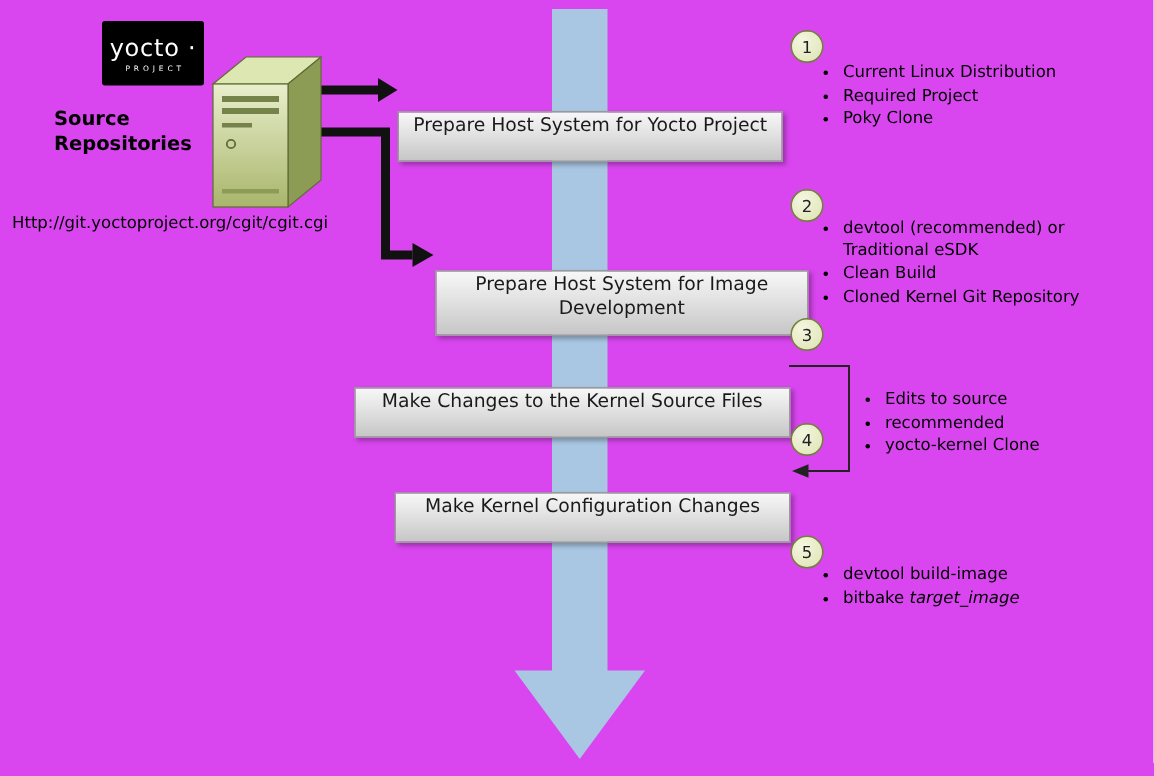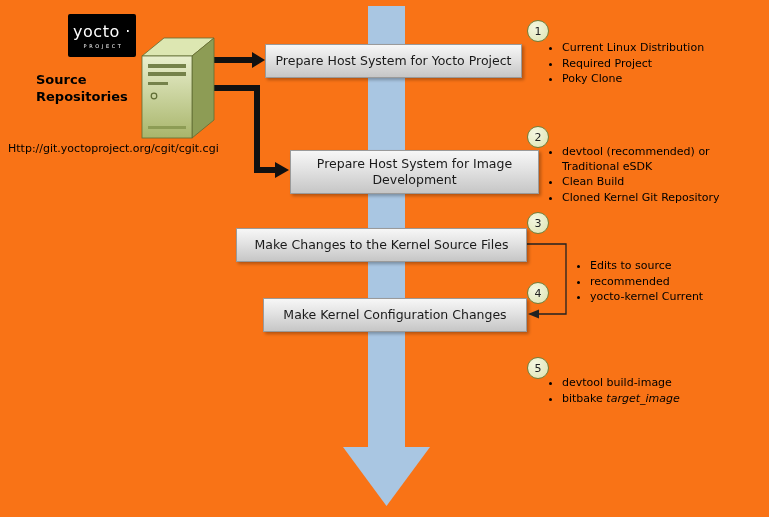--- a/index.html
+++ b/index.html
@@ -1,17 +1,17 @@
 <!DOCTYPE html>
 <html><head>
 <meta charset="utf-8">
 <style>
   html,body{margin:0;padding:0;background:#ffffff;}
   .canvas{
-    position:relative;width:769px;height:517px;background:#f97316;overflow:hidden;
+    position:relative;width:769px;height:517px;background:#d946ef;overflow:hidden;
     font-family:"DejaVu Sans","Liberation Sans",sans-serif;color:#111;
   }
   .layer{position:absolute;left:0;top:0;z-index:1;pointer-events:none;}
 
   
   .logo{
     position:absolute;left:68px;top:14px;width:68px;height:43px;background:#000;
     z-index:3;display:flex;flex-direction:column;align-items:center;justify-content:center;
     border-radius:2px;
   }
@@ -23,26 +23,27 @@
 
   .src-title{
     position:absolute;left:36px;top:71px;width:104px;z-index:3;
     font-size:13px;font-weight:bold;line-height:17px;color:#000;
   }
   .src-url{position:absolute;left:8px;top:142px;z-index:3;font-size:11px;color:#000;}
 
   
   .stepbox{
     position:absolute;z-index:2;
-    display:flex;align-items:center;justify-content:center;text-align:center;
+    display:flex;justify-content:center;text-align:center;
     font-size:12.5px;color:#1a1a1a;line-height:16px;
     background:linear-gradient(to bottom,#f7f7f7 0%,#e2e2e2 45%,#c6c6c6 100%);
     border:1px solid #9a9a9a;
     box-shadow:2px 2px 3px rgba(0,0,0,0.28);
     white-space:nowrap;
+    margin-top:30px;
   }
   .stepbox.wrap{white-space:normal;padding:0 6px;}
 
   
   .stepnum{
     position:absolute;z-index:3;width:20px;height:20px;border-radius:50%;
     border:1.5px solid #72803c;
     background:radial-gradient(circle at 35% 30%,#f4f7e0,#dde3b2);
     display:flex;align-items:center;justify-content:center;
     font-size:11px;color:#222;
@@ -135,21 +136,21 @@
 
   <ul class="bullets" style="left:548px;top:144px;width:200px">
     <li>devtool (recommended) or Traditional eSDK</li>
     <li>Clean Build</li>
     <li>Cloned Kernel Git Repository</li>
   </ul>
 
   <ul class="bullets" style="left:576px;top:258px;width:165px">
     <li>Edits to source</li>
     <li>recommended</li>
-    <li>yocto-kernel Current</li>
+    <li>yocto-kernel Clone</li>
   </ul>
 
   <ul class="bullets" style="left:548px;top:375px;width:210px">
     <li>devtool build-image</li>
     <li><span>bitbake </span><i>target_image</i></li>
   </ul>
 
 </div>
 
 </body></html>

